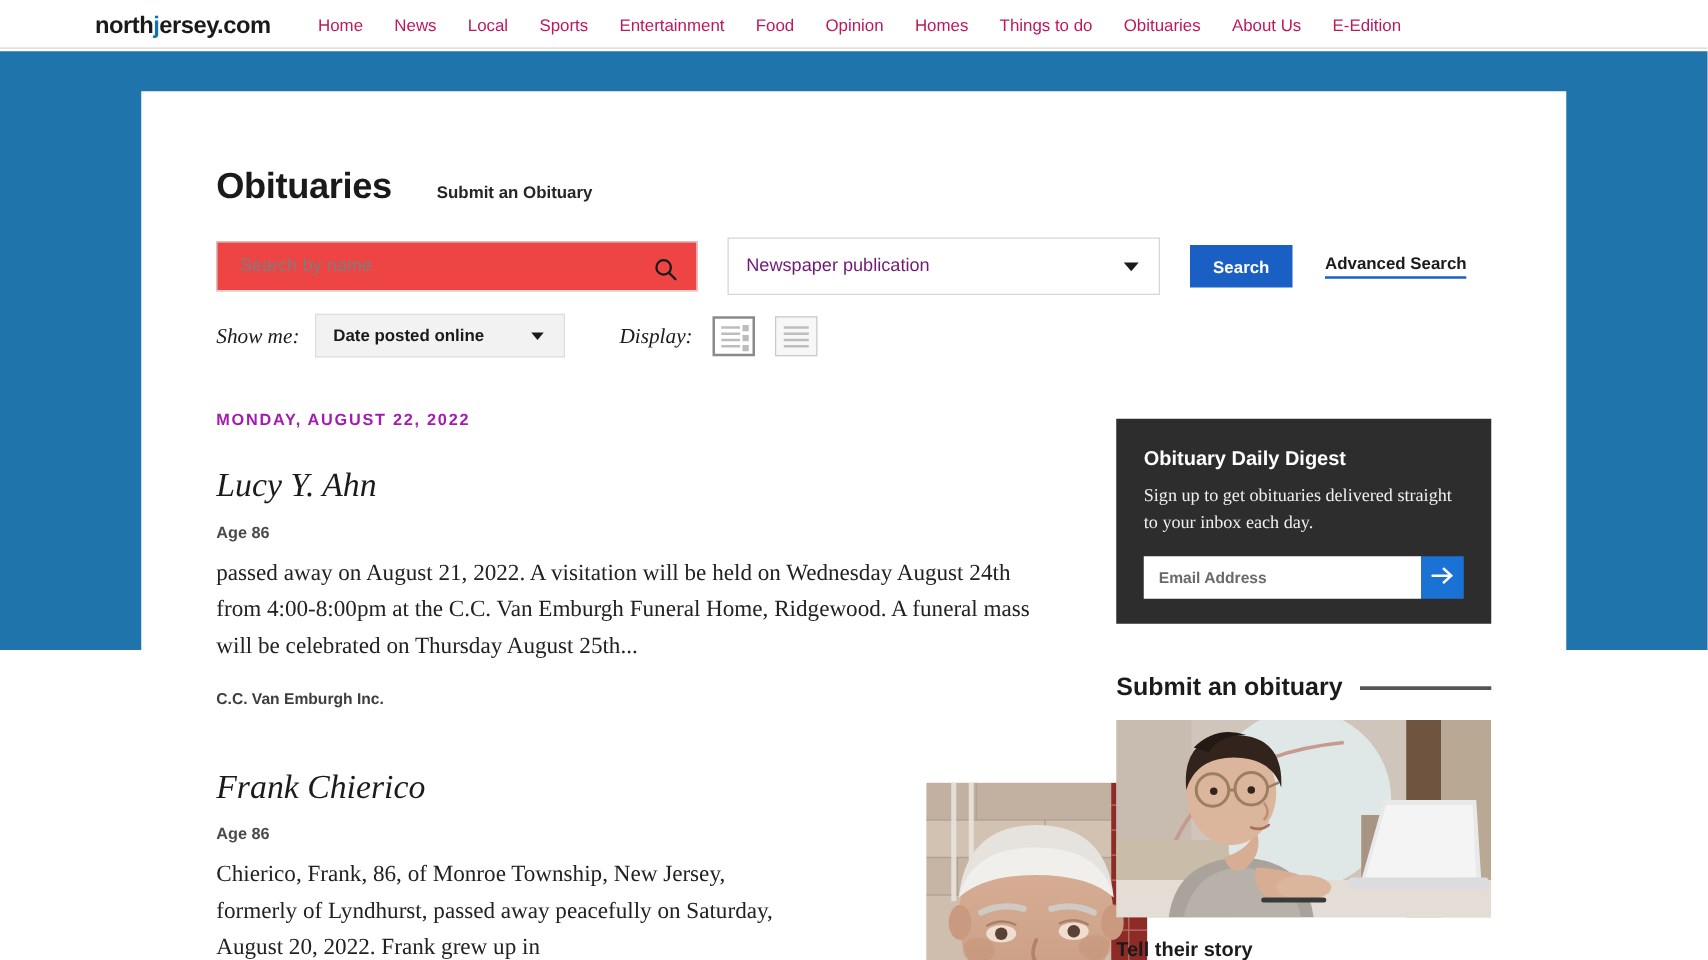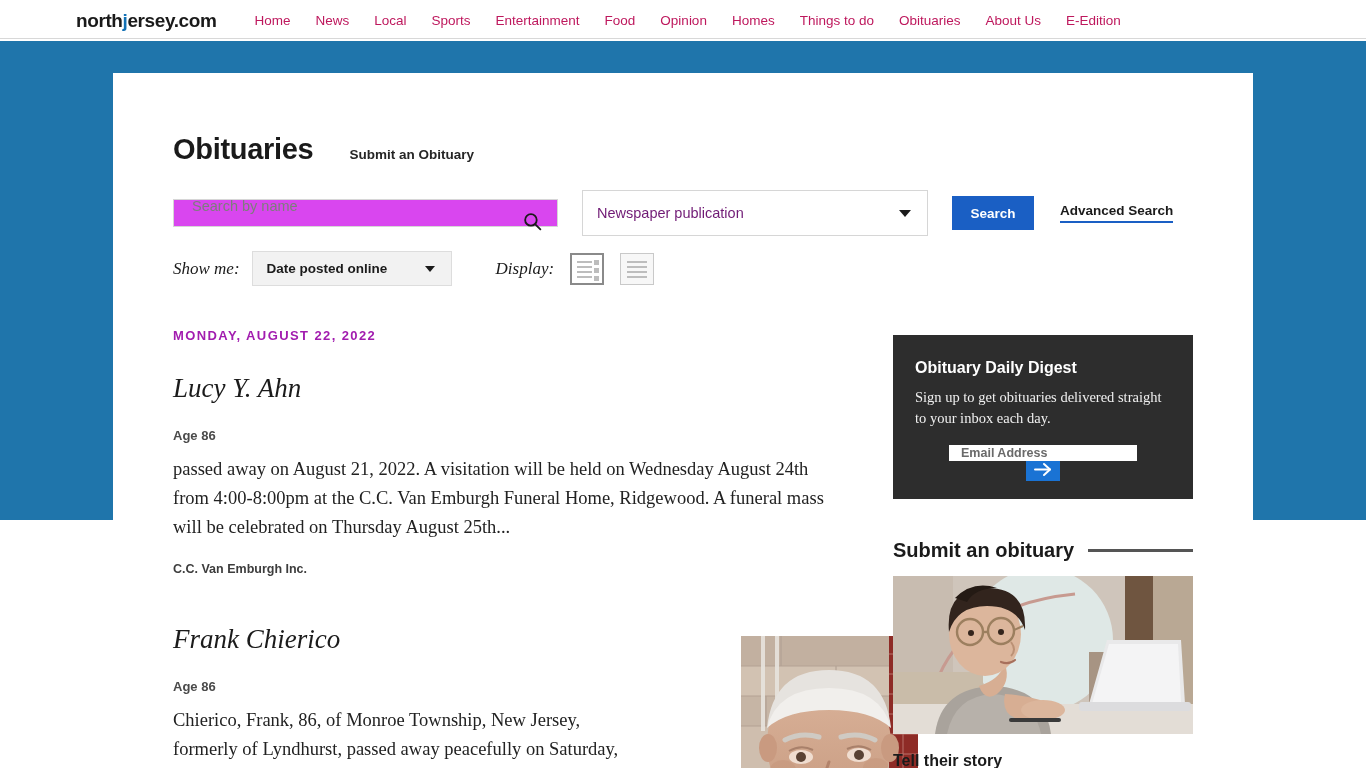--- a/index.html
+++ b/index.html
@@ -71,24 +71,24 @@
     color: #262626; cursor: pointer;
   }
 
   
   .search-row {
     position: absolute; left: 60px; top: 117px;
     display: flex; align-items: center;
   }
   .search-box {
     position: relative;
-    width: 385px; height: 28px;
+    width: 385px; height: 40px;
     border: 1px solid #d6d6d6;
-    background: #d946ef;
-    display: flex; align-items: flex-end;
+    background: #ef4444;
+    display: flex; align-items: center;
   }
   .search-box input {
     border: 0; outline: 0;
     width: 330px; height: 40px;
     margin-left: 16px;
     font-size: 14.5px;
     color: #333;
     font-family: "Liberation Sans", sans-serif;
     background: transparent;
   }
@@ -199,21 +199,21 @@
     font-family: "Liberation Serif", serif;
     font-style: italic;
     font-size: 27px;
     color: #1b1b1b;
     margin-top: 30px;
     cursor: pointer;
   }
   .obit-age {
     font-size: 13px; font-weight: 700;
     color: #4a4a4a;
-    margin-top: 24px;
+    margin-top: 14px;
   }
   .obit-text {
     font-family: "Liberation Serif", serif;
     font-size: 18.5px;
     line-height: 29px;
     color: #222;
     margin-top: 12px;
   }
   .obit-home {
     font-size: 12.5px; font-weight: 700;
@@ -241,21 +241,21 @@
   .digest-sub {
     font-family: "Liberation Serif", serif;
     font-size: 14.5px;
     line-height: 21px;
     color: #f0f0f0;
     margin-top: 10px;
   }
   .digest-form {
     margin-top: 16px;
     display: flex; align-items: center;
-    width: 256px; height: 34px; flex-direction: column;
+    width: 256px; height: 34px;
   }
   .digest-form input {
     flex: 1; height: 34px;
     border: 0; outline: 0;
     background: #fff;
     padding-left: 12px;
     font-size: 12.5px; font-weight: 700;
     color: #555;
     font-family: "Liberation Sans", sans-serif;
   }

